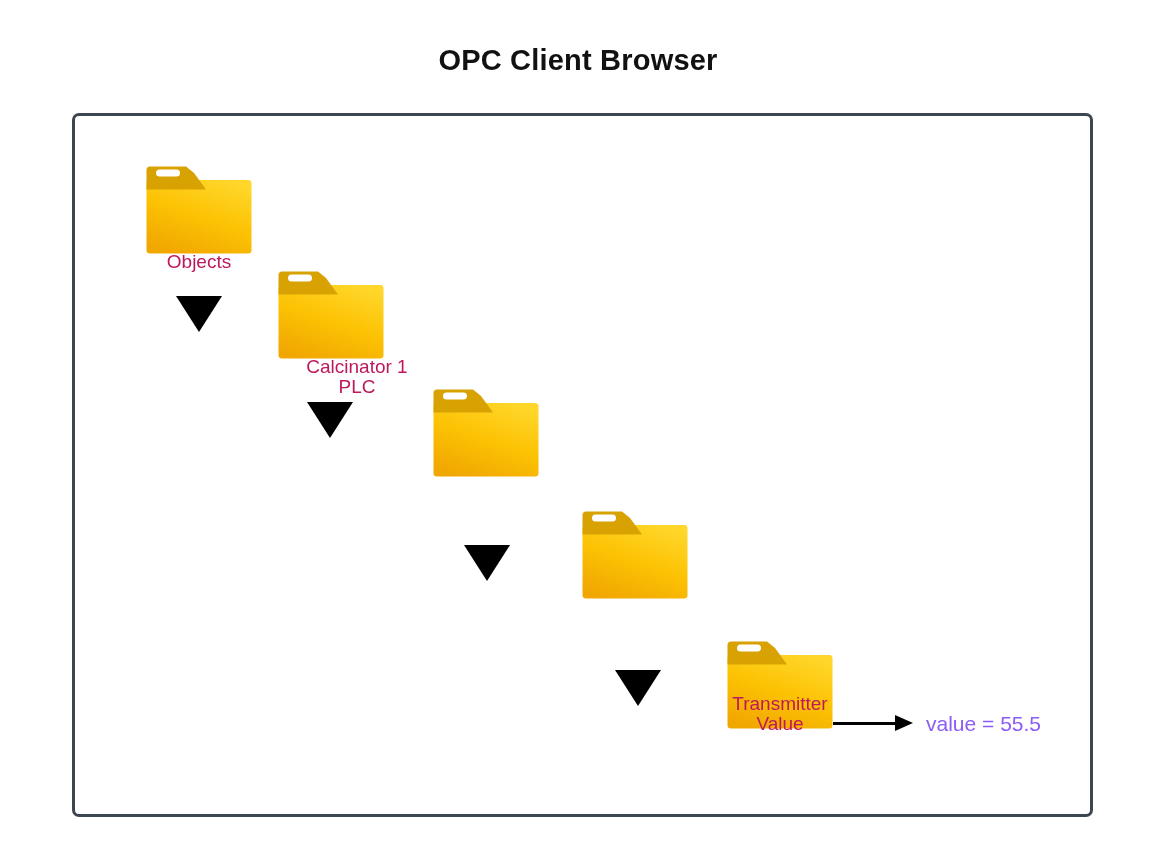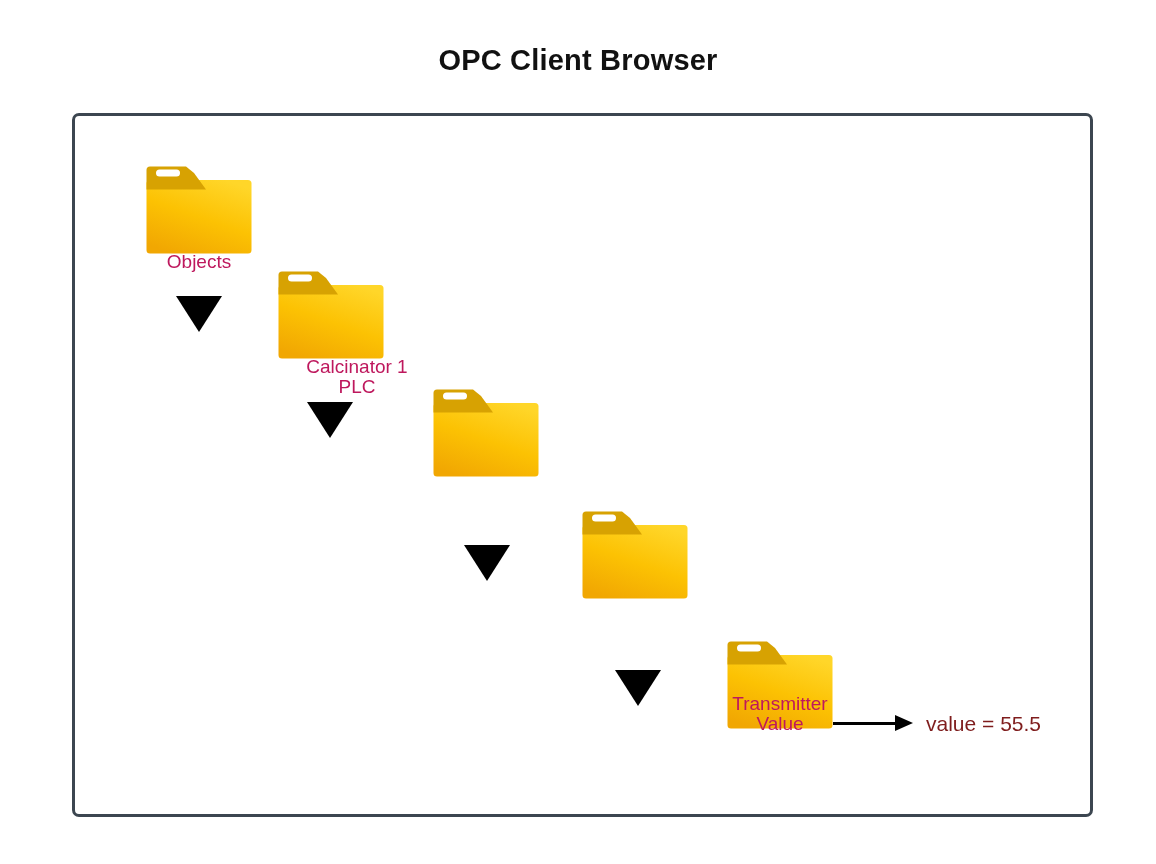--- a/index.html
+++ b/index.html
@@ -75,21 +75,21 @@
     border-top: 8px solid transparent;
     border-bottom: 8px solid transparent;
     border-left: 18px solid #000000;
   }
   .value-label {
     position: absolute;
     left: 926px;
     top: 711px;
     font-size: 21px;
     line-height: 25px;
-    color: #7f1d1d;
+    color: #8b5cf6;
     white-space: nowrap;
   }
   
   .icon-1 { left: 146px; top: 166px; }
   .label-1 { left: 131px; top: 252px; }
   .tri-1 { left: 176px; top: 296px; }
 
   .icon-2 { left: 278px; top: 271px; }
   .label-2 { left: 263px; top: 357px; margin-left: 26px; }
   .tri-2 { left: 307px; top: 402px; }

